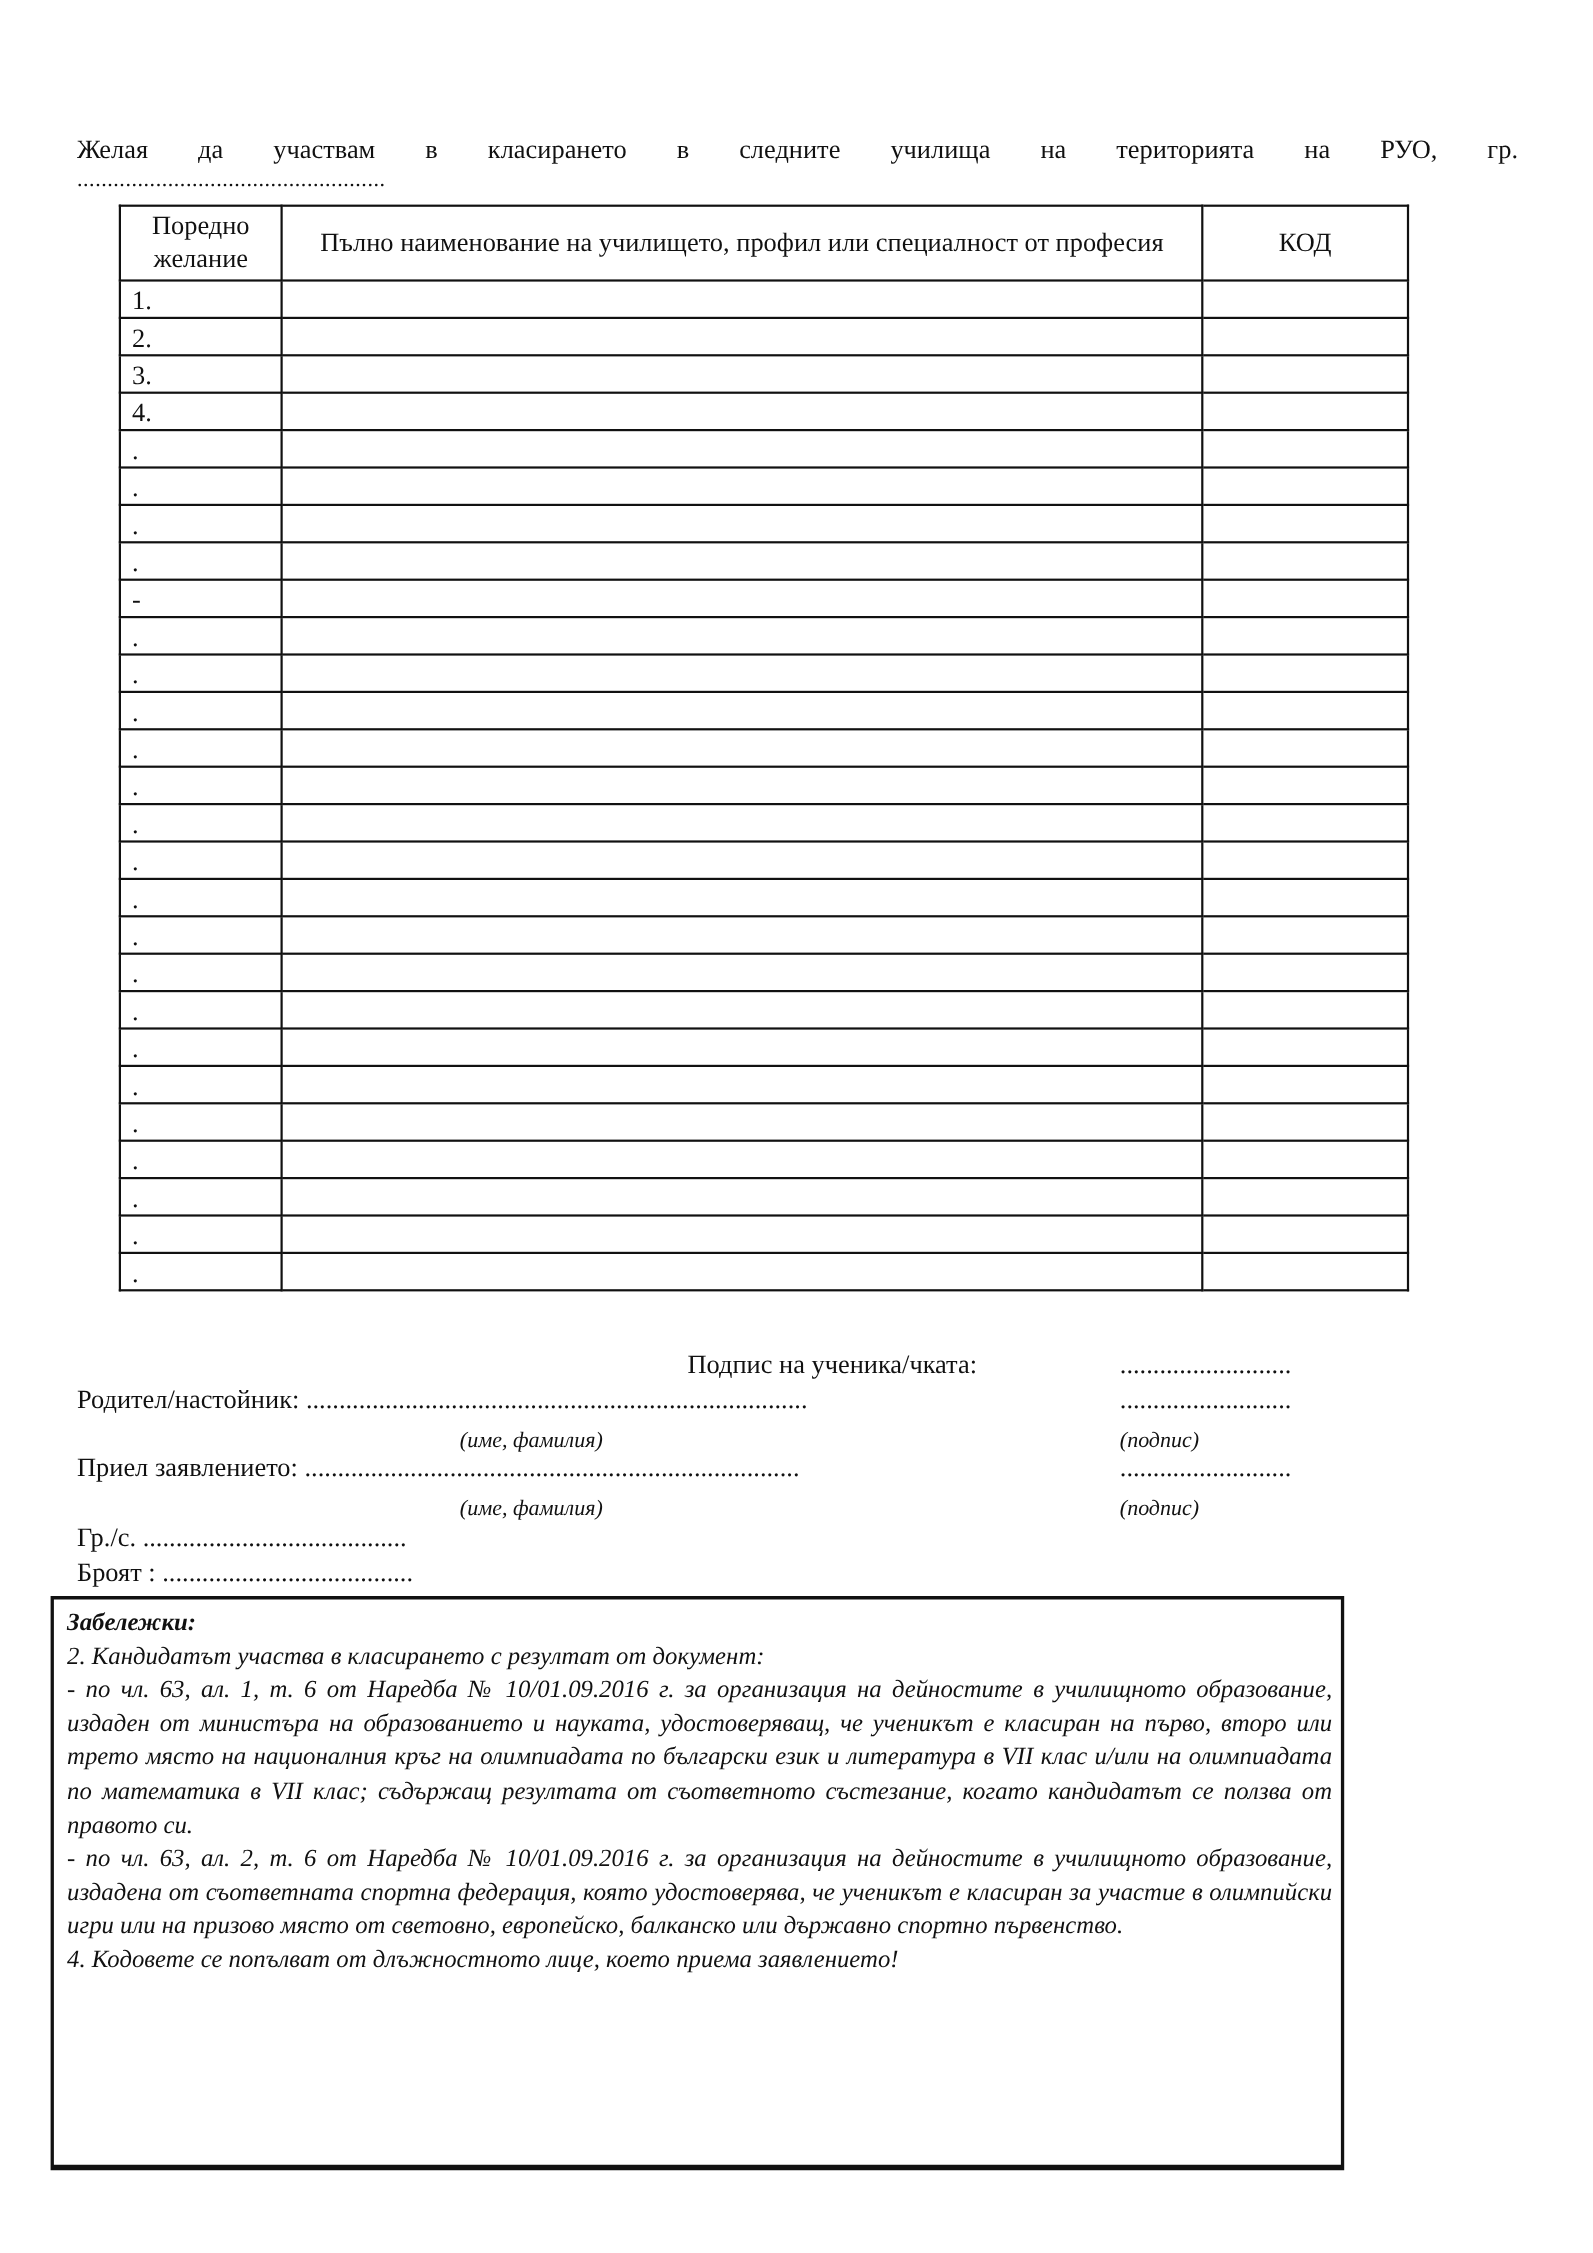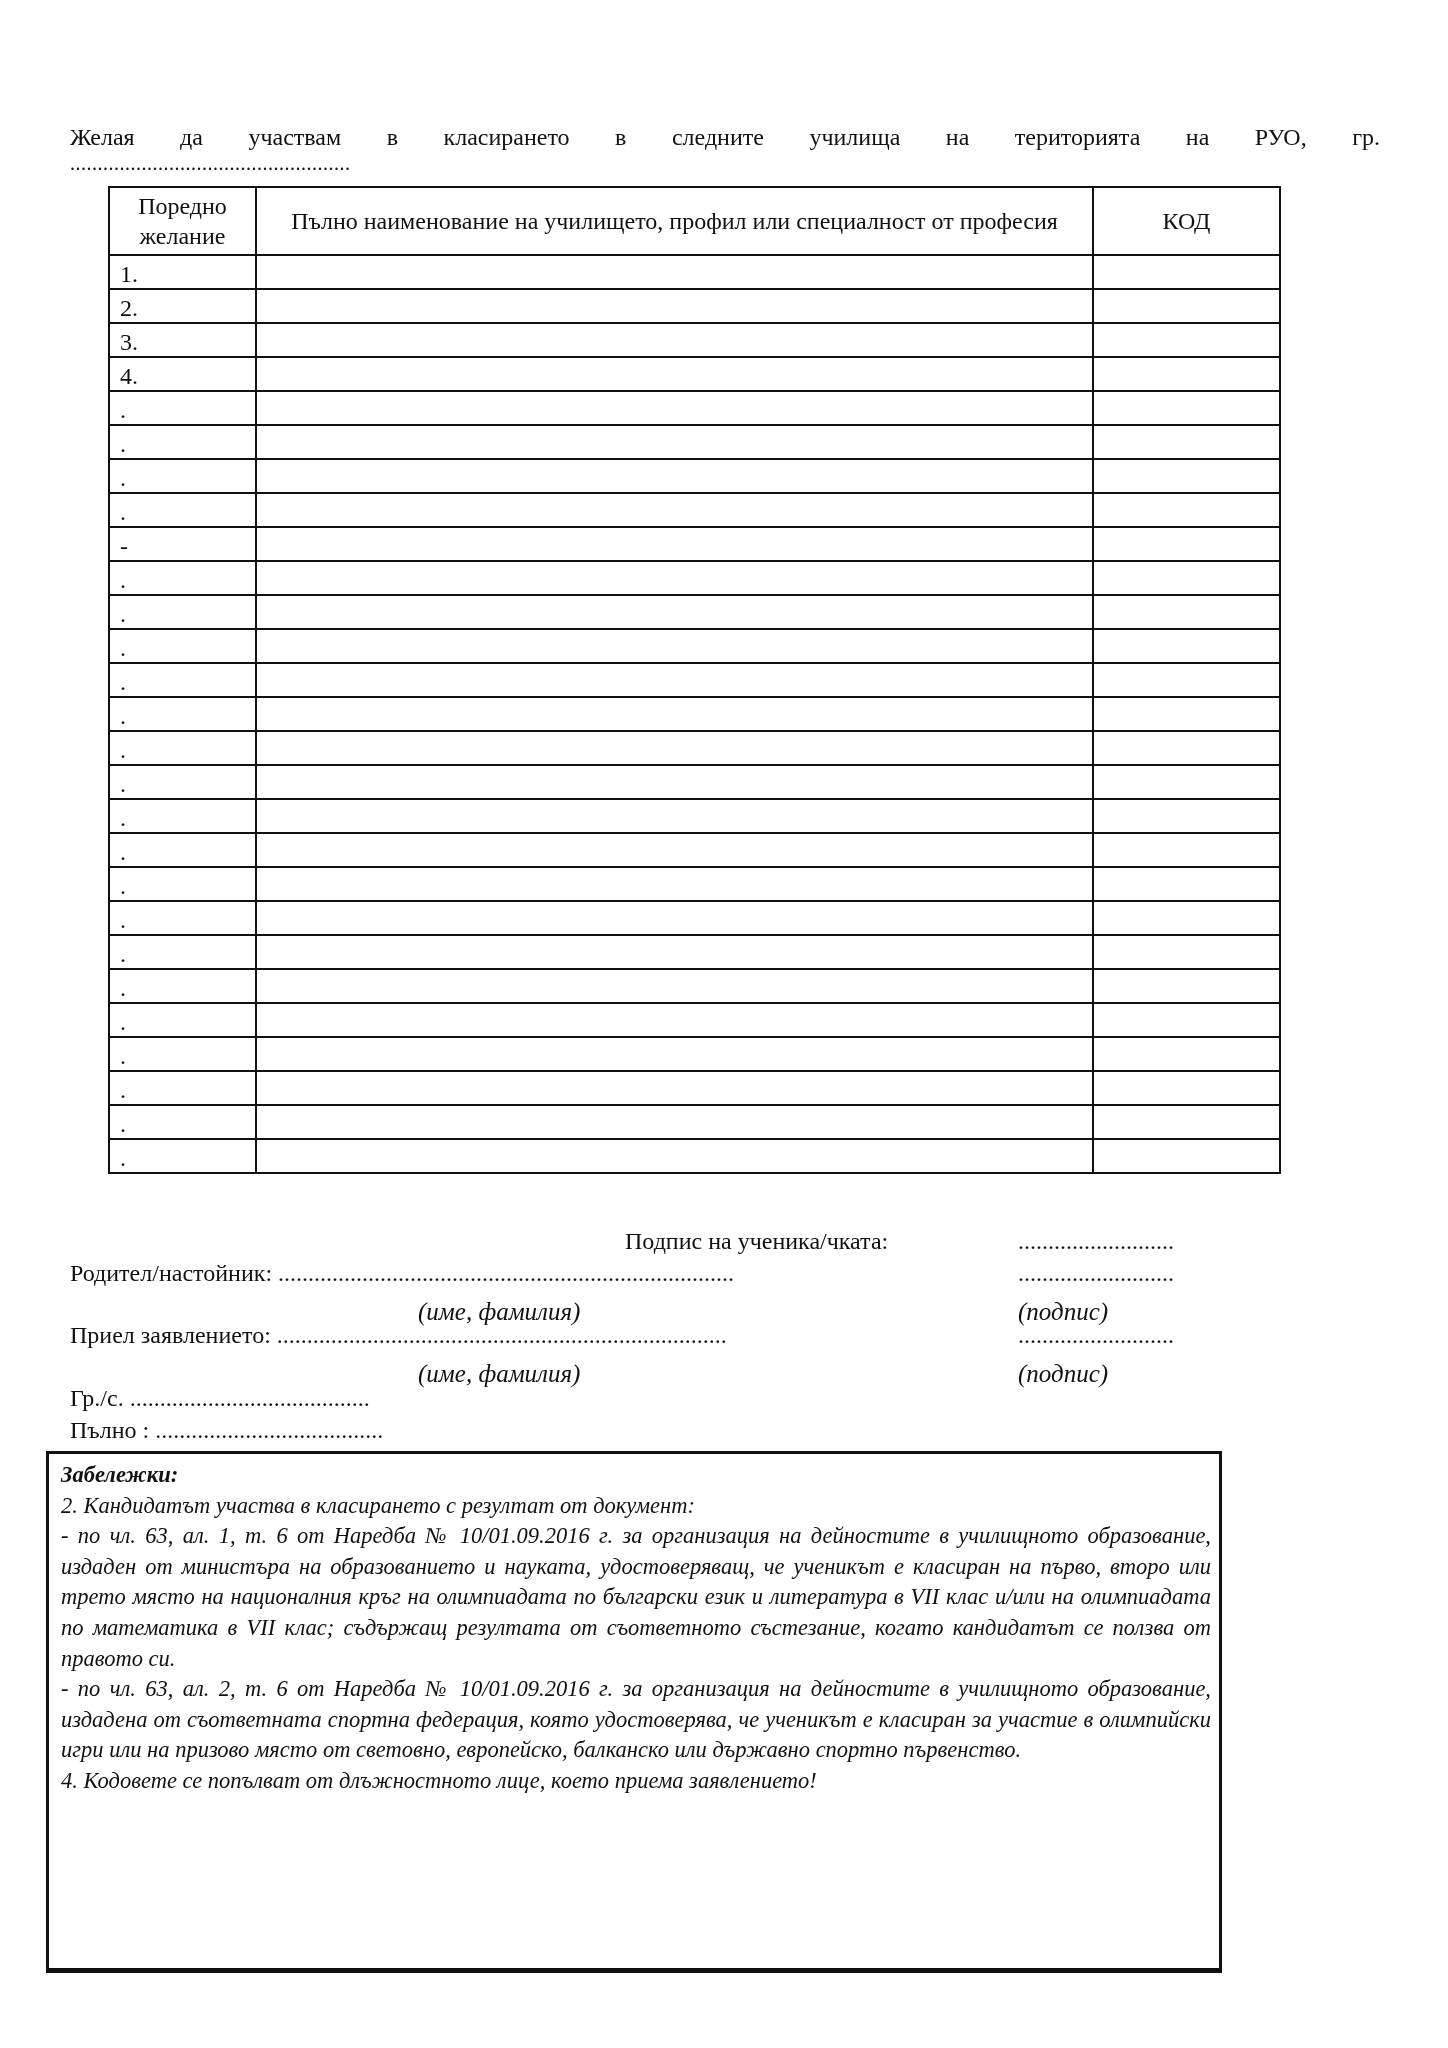--- a/index.html
+++ b/index.html
@@ -8,21 +8,21 @@
   .intro { position:absolute; left:70px; top:122px; width:1310px; font-size:24px;
            text-align:justify; text-align-last:justify; line-height:30px; }
   .intro-dots { position:absolute; left:70px; top:152px; font-size:20px; letter-spacing:0.5px; }
   table.wishes { position:absolute; left:108px; top:186px; width:1173px;
                  border-collapse:collapse; }
   table.wishes td, table.wishes th { border:2.5px solid #111; padding:0; }
   table.wishes th { font-weight:normal; font-size:24px; line-height:30px; height:66px; text-align:center; }
   table.wishes td { height:32px; font-size:24px; vertical-align:bottom; padding-left:10px; }
   .c1 { width:145px; } .c3 { width:185px; }
   .sig { position:absolute; font-size:24px; white-space:nowrap; }
-  .hint { position:absolute; font-size:25px; font-style:italic; white-space:nowrap; }
+  .hint { position:absolute; font-size:20px; font-style:italic; white-space:nowrap; }
   .notes { position:absolute; left:46px; top:1451px; width:1176px; height:522px;
            border:3px solid #111; border-bottom-width:5px; padding:6px 8px 0 12px;
            box-sizing:border-box; font-style:italic; font-size:22.5px; line-height:30.6px; }
   .notes p { margin:0; text-align:justify; }
   .notes .title { font-weight:bold; }
 </style>
 </head>
 <body>
 
 <div class="intro">Желая да участвам в класирането в следните училища на територията на РУО, гр.</div>
@@ -182,21 +182,21 @@
 <div class="sig" style="left:1018px; top:1260px;">..........................</div>
 <div class="hint" style="left:418px; top:1298px;">(име, фамилия)</div>
 <div class="hint" style="left:1018px; top:1298px;">(подпис)</div>
 
 <div class="sig" style="left:70px; top:1322px;">Приел заявлението: ...........................................................................</div>
 <div class="sig" style="left:1018px; top:1322px;">..........................</div>
 <div class="hint" style="left:418px; top:1360px;">(име, фамилия)</div>
 <div class="hint" style="left:1018px; top:1360px;">(подпис)</div>
 
 <div class="sig" style="left:70px; top:1385px;">Гр./с. ........................................</div>
-<div class="sig" style="left:70px; top:1417px;">Пълно : ......................................</div>
+<div class="sig" style="left:70px; top:1417px;">Броят : ......................................</div>
 
 <div class="notes">
   <p class="title">Забележки:</p>
   <p>2. Кандидатът участва в класирането с резултат от документ:</p>
   <p> - по чл. 63, ал. 1, т. 6 от Наредба № 10/01.09.2016 г. за организация на дейностите в училищното образование, издаден от министъра на образованието и науката, удостоверяващ, че ученикът е класиран на първо, второ или трето място на националния кръг на олимпиадата по български език и литература в VII клас и/или на олимпиадата по математика в VII клас; съдържащ резултата от съответното състезание, когато кандидатът се ползва от правото си.</p>
   <p>- по чл. 63, ал. 2, т. 6 от Наредба № 10/01.09.2016 г. за организация на дейностите в училищното образование, издадена от съответната спортна федерация, която удостоверява, че ученикът е класиран за участие в олимпийски игри или на призово място от световно, европейско, балканско или държавно спортно първенство.</p>
   <p>4. Кодовете се попълват от длъжностното лице, което приема заявлението!</p>
 </div>
 
 </body></html>

